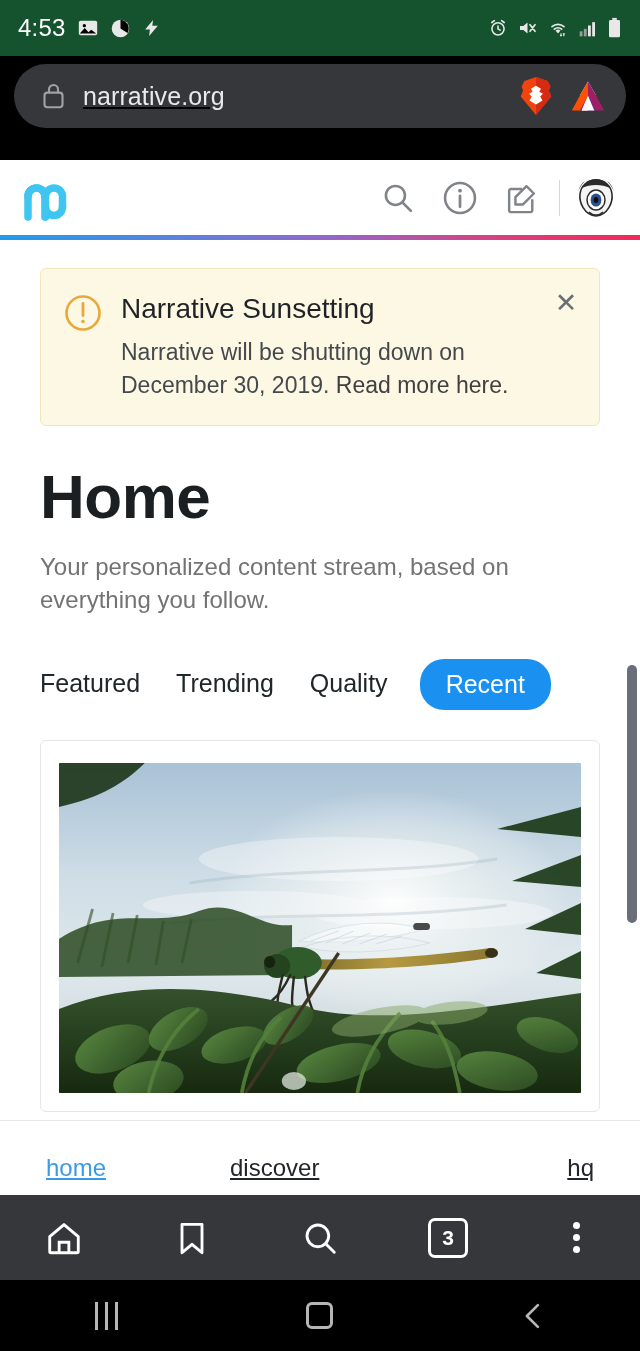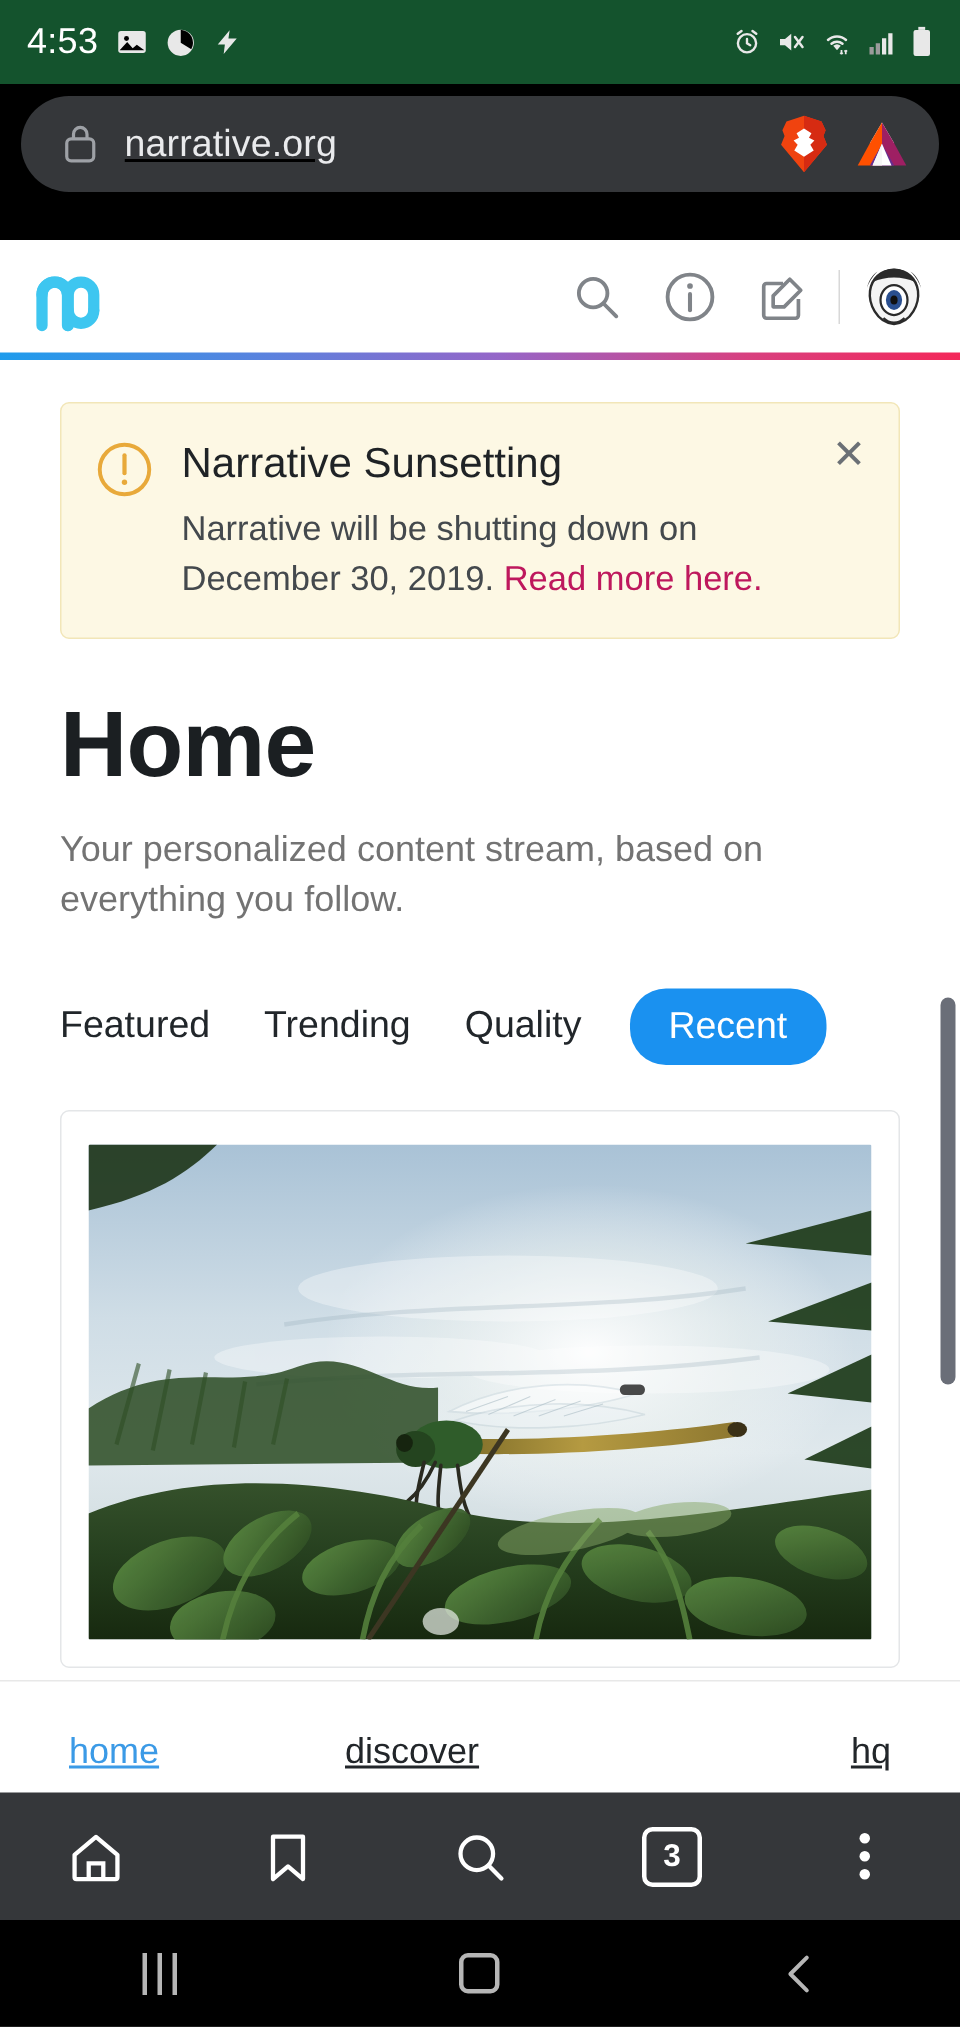--- a/index.html
+++ b/index.html
@@ -77,21 +77,21 @@
   }
   .alert-ico{ width:40px; height:40px; flex:none; margin-top:2px; }
   .alert-body{ flex:1; padding-right:30px; }
   .alert-title{
     font-size:28px; color:#1f2326; line-height:1.25; font-weight:400;
     margin-bottom:10px;
   }
   .alert-text{
     font-size:23px; color:#44494d; line-height:1.45; font-weight:400;
   }
-  .alert-link{ color:#be185d; text-decoration:none; }
+  .alert-link{ color:#404040; text-decoration:none; }
   .alert-close{
     position:absolute; right:18px; top:20px; width:30px; height:30px;
     color:#6b7075; font-size:27px; line-height:28px; text-align:center;
   }
 
   
   .page-title{
     margin:38px 0 0 20px; font-size:62px; line-height:1.05;
     font-weight:700; color:#1b1f22; letter-spacing:-.5px;
   }

